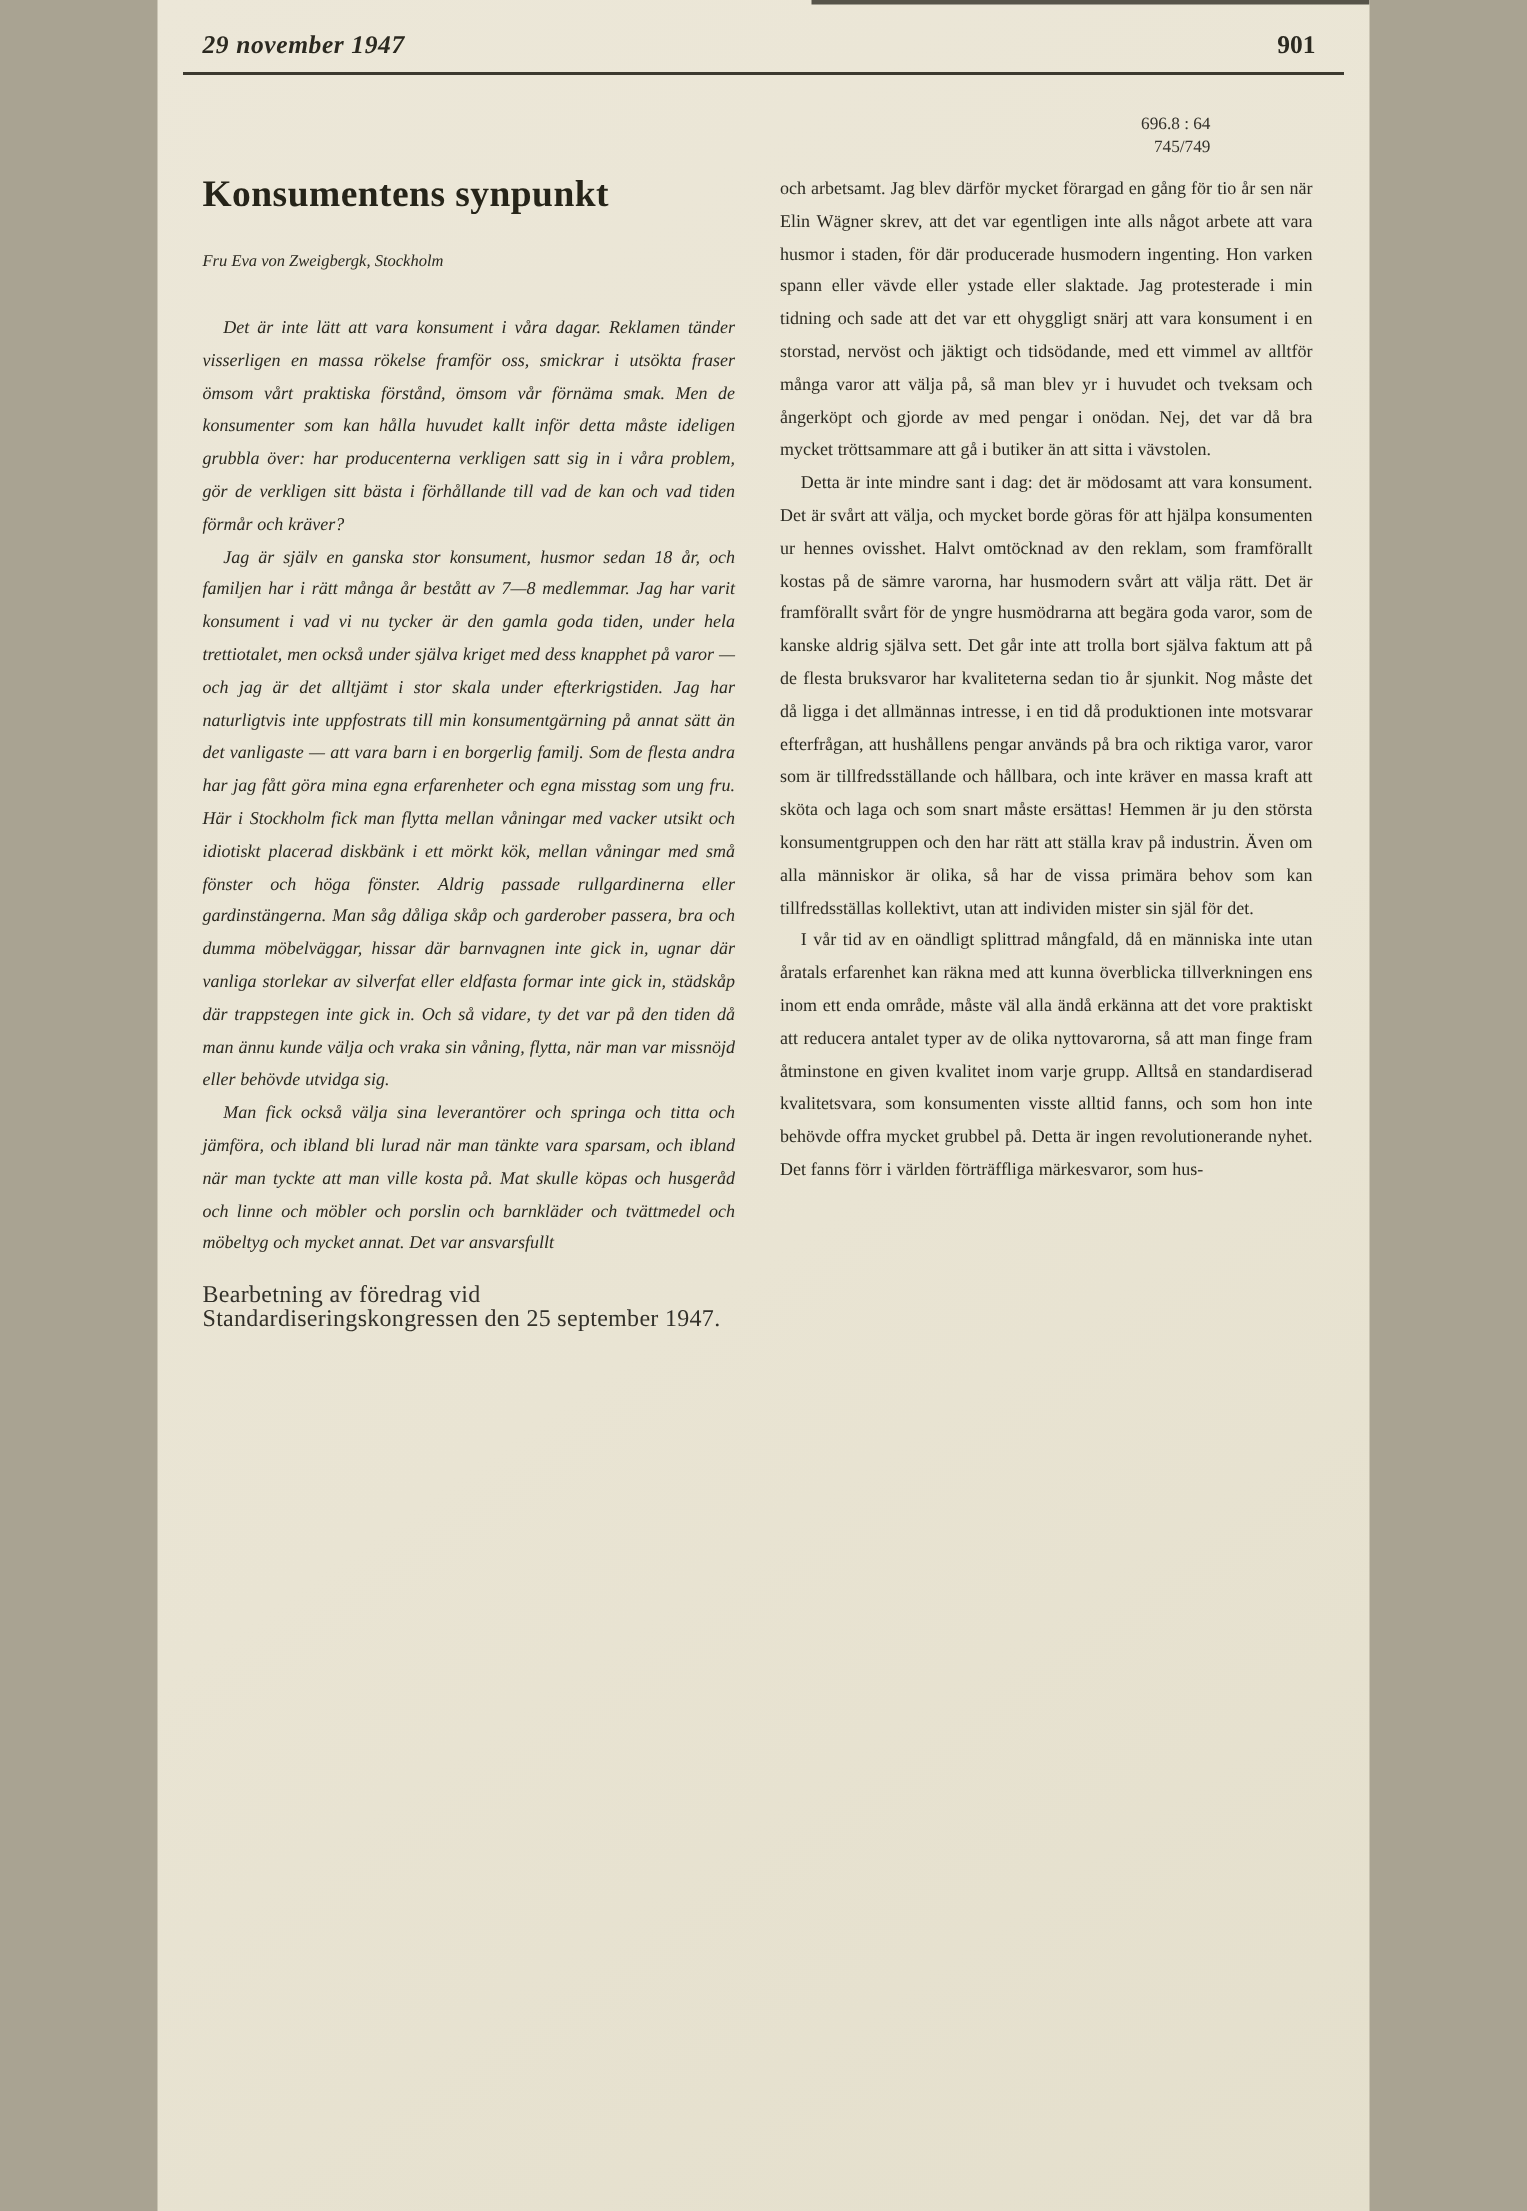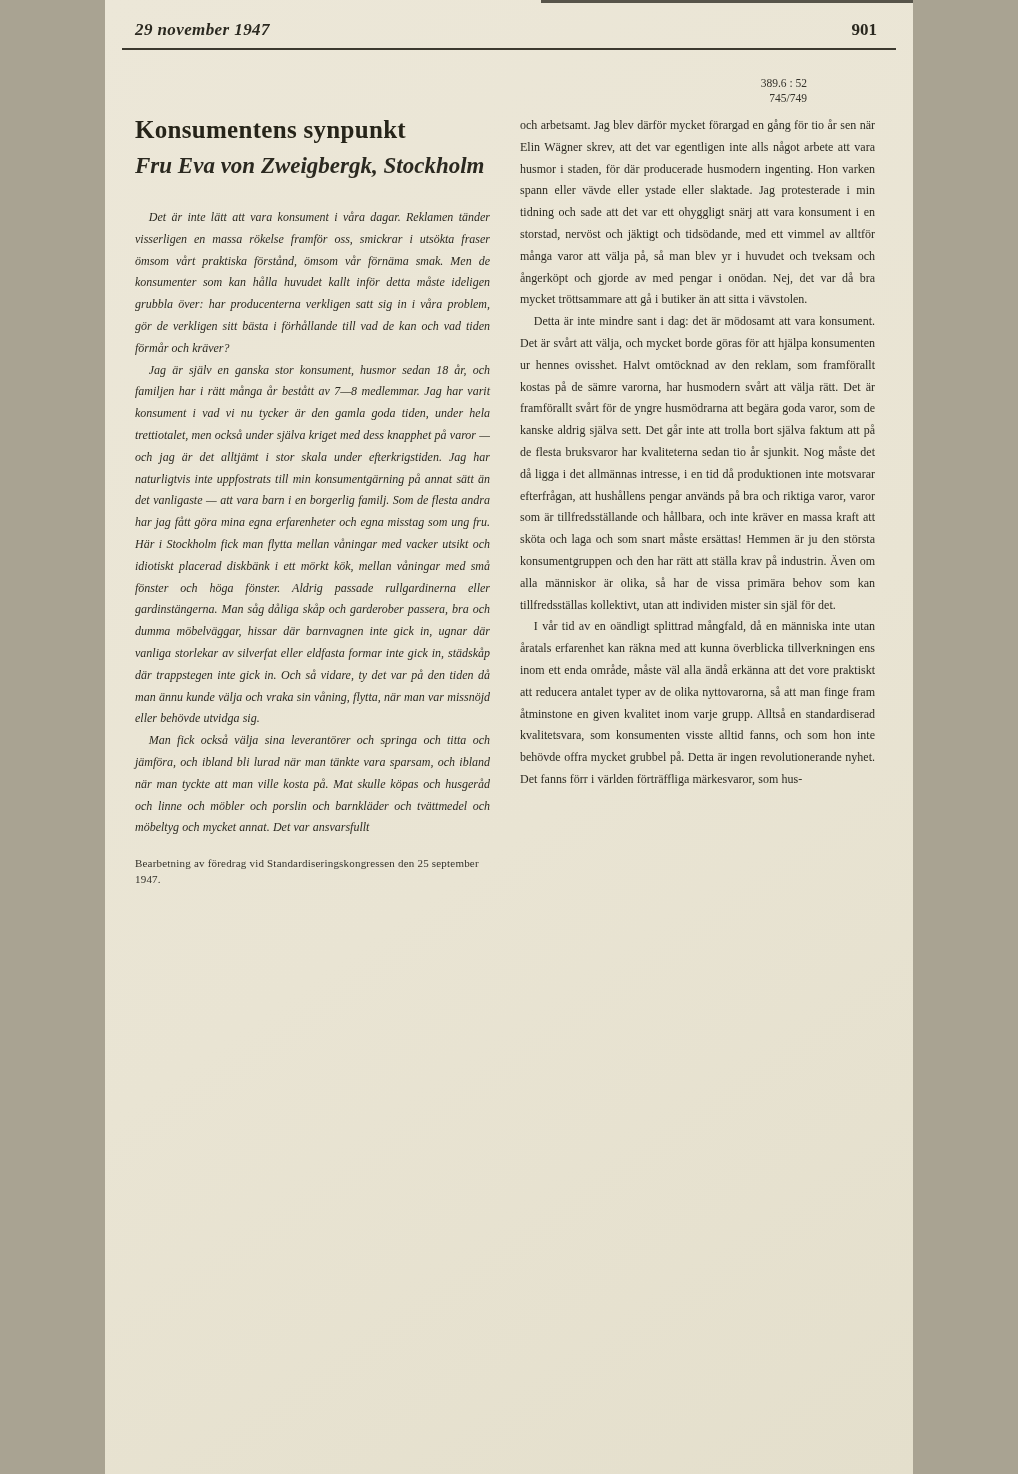--- a/index.html
+++ b/index.html
@@ -59,41 +59,41 @@
 
   
   .section-heading {
     margin-top: 40px;
     font-size: 25px;
     font-weight: bold;
     letter-spacing: 0.3px;
     color: #262419;
   }
   .byline {
-    margin-top: 9px;
-    font-size: 23px;
-    font-weight: bold;
+    margin-top: 24px;
+    font-size: 11px;
+    font-weight: normal;
     font-style: italic;
   }
   .body-text { margin-top: 28px; font-style: italic; }
 
   .columns p {
     font-size: 12px;
     line-height: 21.8px;
     text-align: justify;
     text-indent: 1.15em;
     hyphens: auto;
     -webkit-hyphens: auto;
     word-spacing: 0.02em;
   }
   .columns p.no-indent { text-indent: 0; }
 
   .footnote {
     margin-top: 16px;
-    font-size: 11px;
+    font-size: 16px;
     line-height: 16px;
     letter-spacing: 0.2px;
     text-align: left;
     color: #33312a;
   }
 
   
   .classification {
     text-align: right;
     padding-right: 68px;
@@ -125,21 +125,21 @@
       <div class="body-text">
         <p>Det är inte lätt att vara konsument i våra dagar. Reklamen tänder visserligen en massa rökelse framför oss, smickrar i utsökta fraser ömsom vårt praktiska förstånd, ömsom vår förnäma smak. Men de konsumenter som kan hålla huvudet kallt inför detta måste ideligen grubbla över: har producenterna verkligen satt sig in i våra problem, gör de verkligen sitt bästa i förhållande till vad de kan och vad tiden förmår och kräver?</p>
         <p>Jag är själv en ganska stor konsument, husmor sedan 18 år, och familjen har i rätt många år bestått av 7—8 medlemmar. Jag har varit konsument i vad vi nu tycker är den gamla goda tiden, under hela trettiotalet, men också under själva kriget med dess knapphet på varor — och jag är det alltjämt i stor skala under efterkrigstiden. Jag har naturligtvis inte uppfostrats till min konsumentgärning på annat sätt än det vanligaste — att vara barn i en borgerlig familj. Som de flesta andra har jag fått göra mina egna erfarenheter och egna misstag som ung fru. Här i Stockholm fick man flytta mellan våningar med vacker utsikt och idiotiskt placerad diskbänk i ett mörkt kök, mellan våningar med små fönster och höga fönster. Aldrig passade rullgardinerna eller gardinstängerna. Man såg dåliga skåp och garderober passera, bra och dumma möbelväggar, hissar där barnvagnen inte gick in, ugnar där vanliga storlekar av silverfat eller eldfasta formar inte gick in, städskåp där trappstegen inte gick in. Och så vidare, ty det var på den tiden då man ännu kunde välja och vraka sin våning, flytta, när man var missnöjd eller behövde utvidga sig.</p>
         <p>Man fick också välja sina leverantörer och springa och titta och jämföra, och ibland bli lurad när man tänkte vara sparsam, och ibland när man tyckte att man ville kosta på. Mat skulle köpas och husgeråd och linne och möbler och porslin och barnkläder och tvättmedel och möbeltyg och mycket annat. Det var ansvarsfullt</p>
       </div>
       <div class="footnote">Bearbetning av föredrag vid Standardiseringskongressen den 25 september 1947.</div>
     </div>
 
     <div class="col">
       <div class="classification">
-        <div>389.6 : 52</div>
+        <div>696.8 : 64</div>
         <div>745/749</div>
       </div>
       <div>
         <p class="no-indent">och arbetsamt. Jag blev därför mycket förargad en gång för tio år sen när Elin Wägner skrev, att det var egentligen inte alls något arbete att vara husmor i staden, för där producerade husmodern ingenting. Hon varken spann eller vävde eller ystade eller slaktade. Jag protesterade i min tidning och sade att det var ett ohyggligt snärj att vara konsument i en storstad, nervöst och jäktigt och tidsödande, med ett vimmel av alltför många varor att välja på, så man blev yr i huvudet och tveksam och ångerköpt och gjorde av med pengar i onödan. Nej, det var då bra mycket tröttsammare att gå i butiker än att sitta i vävstolen.</p>
         <p>Detta är inte mindre sant i dag: det är mödosamt att vara konsument. Det är svårt att välja, och mycket borde göras för att hjälpa konsumenten ur hennes ovisshet. Halvt omtöcknad av den reklam, som framförallt kostas på de sämre varorna, har husmodern svårt att välja rätt. Det är framförallt svårt för de yngre husmödrarna att begära goda varor, som de kanske aldrig själva sett. Det går inte att trolla bort själva faktum att på de flesta bruksvaror har kvaliteterna sedan tio år sjunkit. Nog måste det då ligga i det allmännas intresse, i en tid då produktionen inte motsvarar efterfrågan, att hushållens pengar används på bra och riktiga varor, varor som är tillfredsställande och hållbara, och inte kräver en massa kraft att sköta och laga och som snart måste ersättas! Hemmen är ju den största konsumentgruppen och den har rätt att ställa krav på industrin. Även om alla människor är olika, så har de vissa primära behov som kan tillfredsställas kollektivt, utan att individen mister sin själ för det.</p>
         <p>I vår tid av en oändligt splittrad mångfald, då en människa inte utan åratals erfarenhet kan räkna med att kunna överblicka tillverkningen ens inom ett enda område, måste väl alla ändå erkänna att det vore praktiskt att reducera antalet typer av de olika nyttovarorna, så att man finge fram åtminstone en given kvalitet inom varje grupp. Alltså en standardiserad kvalitetsvara, som konsumenten visste alltid fanns, och som hon inte behövde offra mycket grubbel på. Detta är ingen revolutionerande nyhet. Det fanns förr i världen förträffliga märkesvaror, som hus-</p>
       </div>
     </div>
 
   </div>

